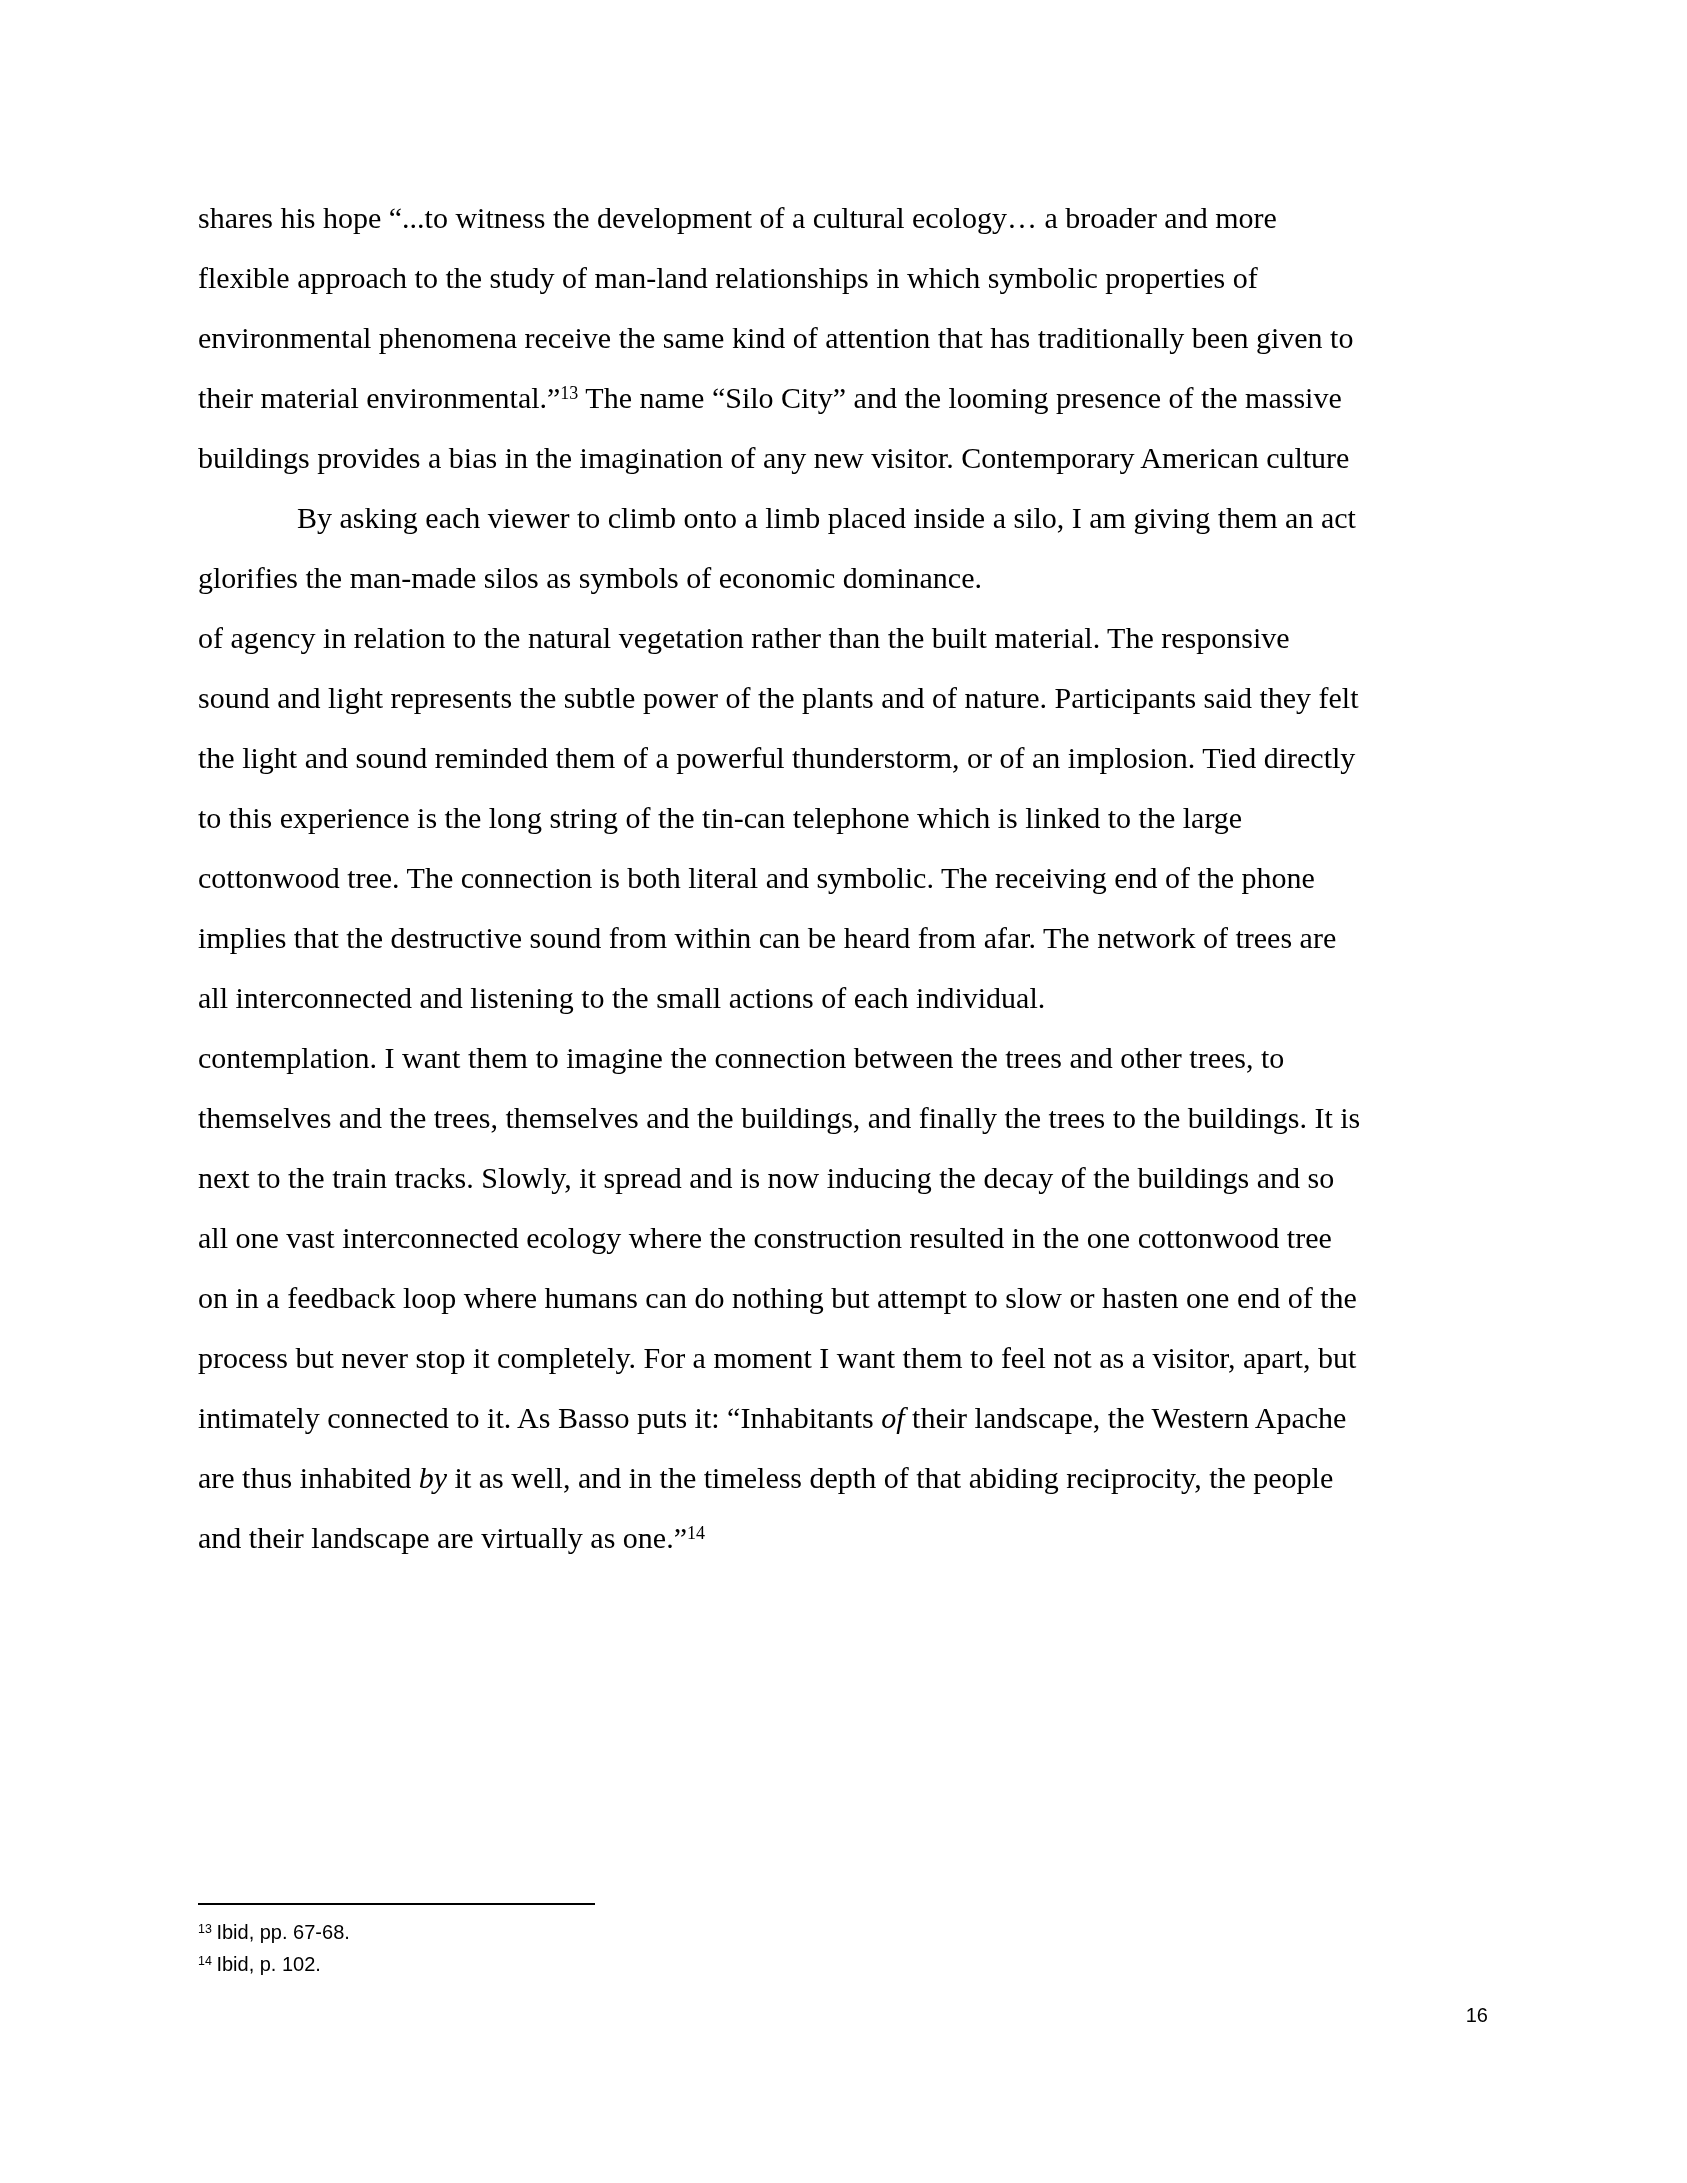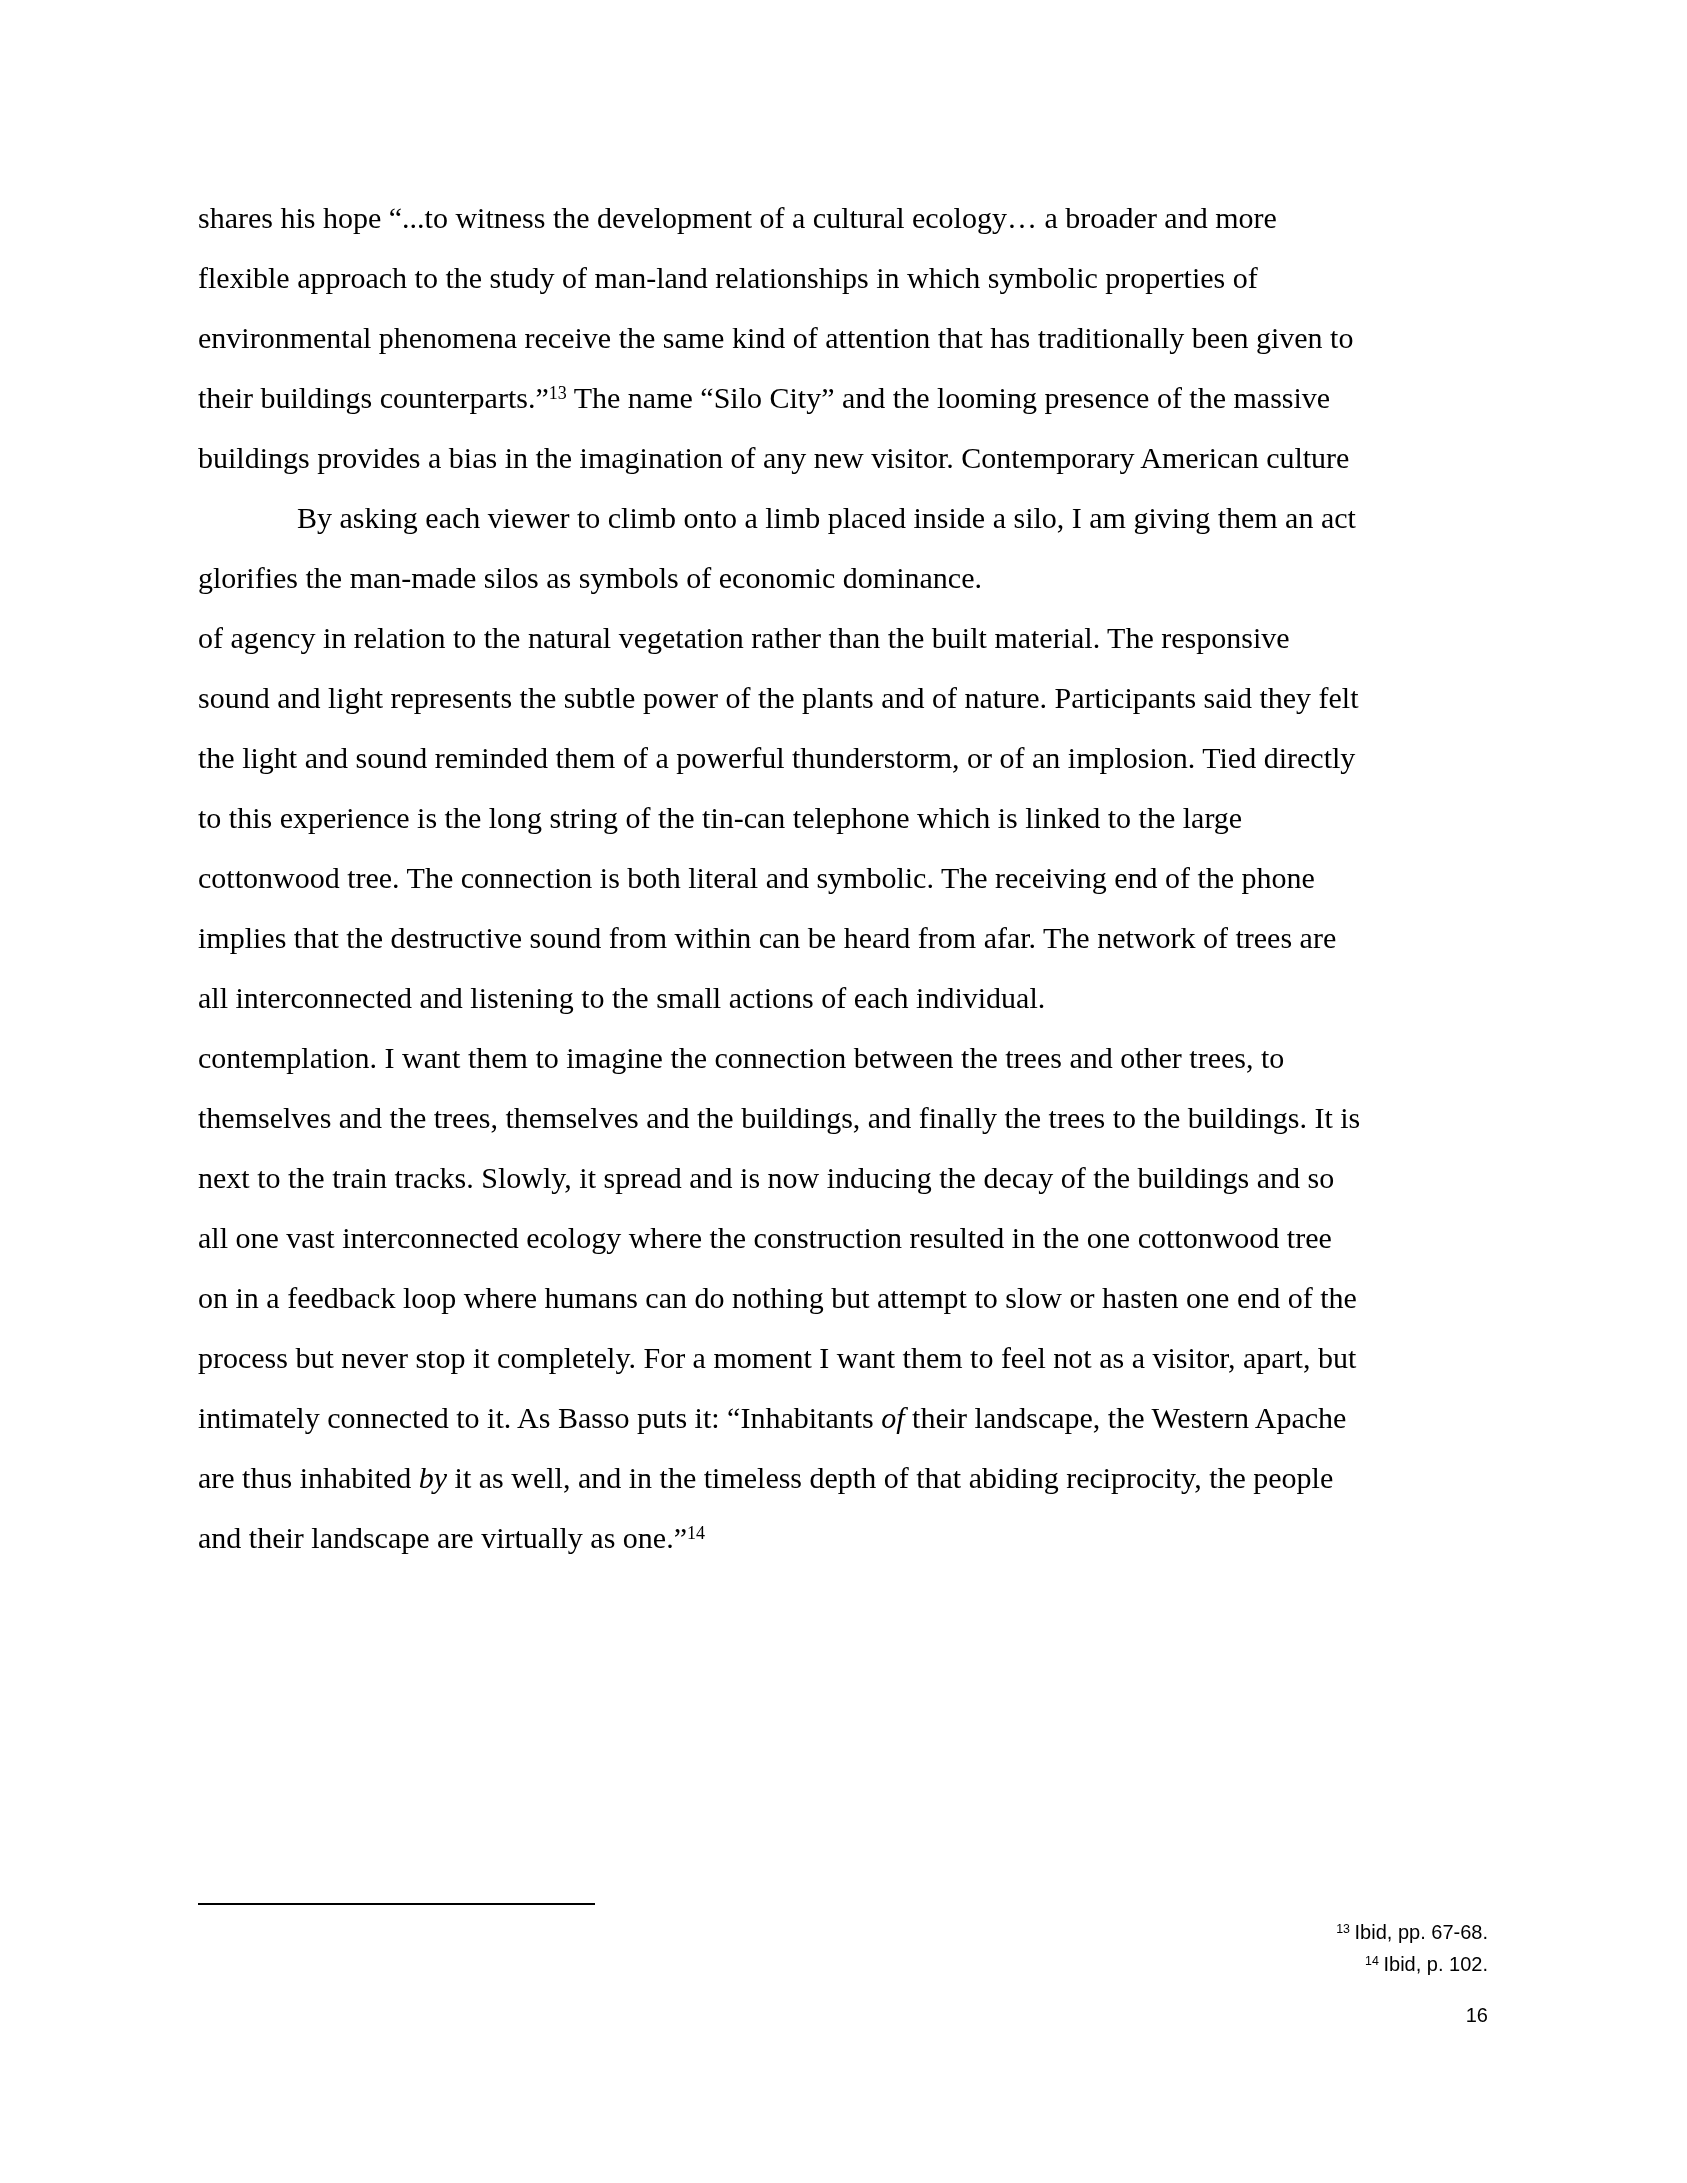--- a/index.html
+++ b/index.html
@@ -44,21 +44,21 @@
     font-family: "Liberation Sans", sans-serif;
     font-size: 20px;
     color: #000000;
   }
   .footnote-separator {
     width: 397px;
     height: 0;
     border-top: 2.6px solid #000000;
     margin-bottom: 10.6px;
   }
-  .footnote { line-height: 32px; white-space: nowrap; text-align: right; }
+  .footnote { line-height: 32px; white-space: nowrap; }
   .footnote sup {
     font-size: 0.62em;
     line-height: 0;
     position: relative;
     top: -0.45em;
     vertical-align: baseline;
   }
   .footnote .fn-text { margin-left: 4.6px; }
   .page-number {
     position: absolute;
@@ -74,21 +74,21 @@
 </style>
 </head>
 <body>
 
 <div class="page">
 
   <div class="body-text">
       <div class="line"><span>shares his hope “...to witness the development of a cultural ecology… a broader and more</span></div>
       <div class="line"><span>flexible approach to the study of man-land relationships in which symbolic properties of</span></div>
       <div class="line"><span>environmental phenomena receive the same kind of attention that has traditionally been given to</span></div>
-      <div class="line"><span>their buildings counterparts.”</span><sup class="sup">13</sup><span> The name “Silo City” and the looming presence of the massive</span></div>
+      <div class="line"><span>their material environmental.”</span><sup class="sup">13</sup><span> The name “Silo City” and the looming presence of the massive</span></div>
       <div class="line"><span>buildings provides a bias in the imagination of any new visitor. Contemporary American culture</span></div>
       <div class="line indent"><span>By asking each viewer to climb onto a limb placed inside a silo, I am giving them an act</span></div>
       <div class="line"><span>glorifies the man-made silos as symbols of economic dominance.</span></div>
       <div class="line"><span>of agency in relation to the natural vegetation rather than the built material. The responsive</span></div>
       <div class="line"><span>sound and light represents the subtle power of the plants and of nature. Participants said they felt</span></div>
       <div class="line"><span>the light and sound reminded them of a powerful thunderstorm, or of an implosion. Tied directly</span></div>
       <div class="line"><span>to this experience is the long string of the tin-can telephone which is linked to the large</span></div>
       <div class="line"><span>cottonwood tree. The connection is both literal and symbolic. The receiving end of the phone</span></div>
       <div class="line"><span>implies that the destructive sound from within can be heard from afar. The network of trees are</span></div>
       <div class="line"><span>all interconnected and listening to the small actions of each individual.</span></div>

